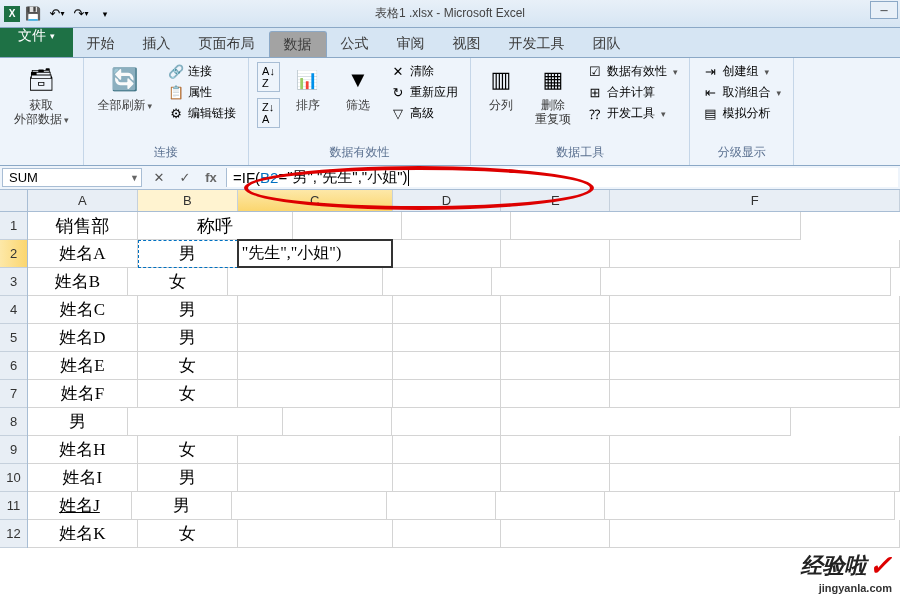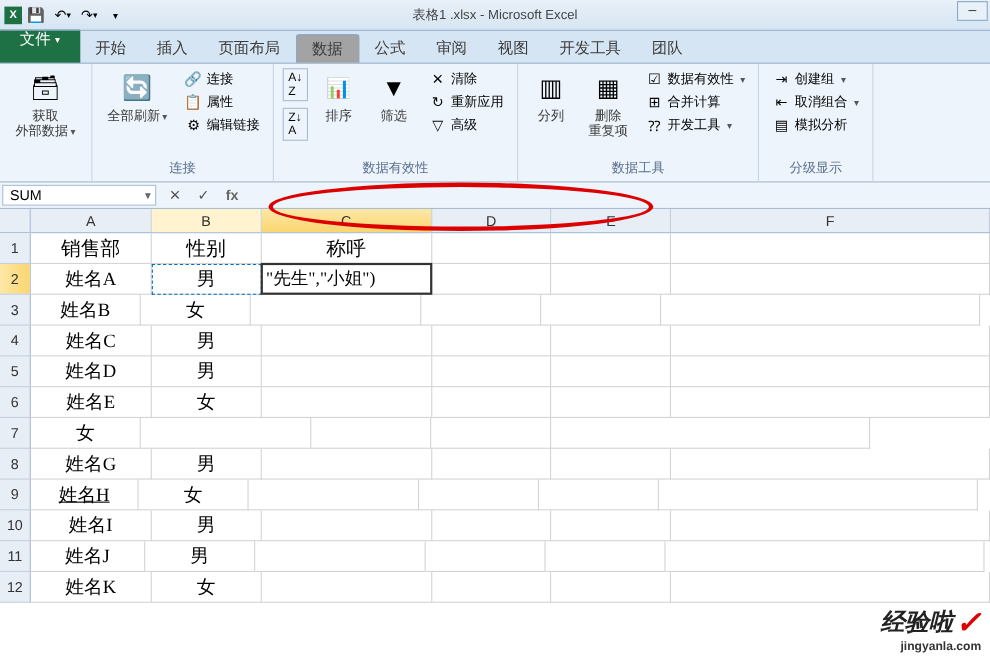--- a/index.html
+++ b/index.html
@@ -219,20 +219,26 @@
 
 <div class="formula-bar-row">
   <div class="name-box">
     <span>SUM</span>
     <span class="name-box-dd">▼</span>
   </div>
   <div class="fb-buttons">
     <span class="fb-btn">✕</span>
     <span class="fb-btn">✓</span>
     <span class="fb-btn fx-label">fx</span>
+  </div>
+  <div class="formula-input">
+    <span>=IF(</span>
+      <span class="ref">B2</span>
+      <span>="男","先生","小姐")</span>
+      <span style="border-left:1px solid #000;height:16px;animation:blink 1s infinite"></span>
   </div>
 </div>
 
 <div class="grid-area">
   <div style="display:flex;flex-direction:column">
     <div class="corner"></div>
     <div class="row-headers" id="row-headers">
         <div class="row-header">1</div>
         <div class="row-header selected">2</div>
         <div class="row-header">3</div>
@@ -254,21 +260,20 @@
         <div class="col-header selected" style="width: 155px;">C</div>
         <div class="col-header" style="width: 109px;">D</div>
         <div class="col-header" style="width: 109px;">E</div>
         <div class="col-header" style="width: 290px;">F</div>
       </div>
     <div class="cells" id="cells" style="position:relative">
       <div class="ref-cell-border" style="left:110px;top:28px;width:100px;height:28px"></div>
       <div class="active-cell-border" style="left:209px;top:27px;width:156px;height:29px"></div>
     <div class="cell-row">
           <div class="cell center header-cell" style="width: 110px;">销售部</div>
-          <div class="cell center header-cell" style="width: 100px;">性别</div>
           <div class="cell center header-cell" style="width: 155px;">称呼</div>
           <div class="cell header-cell" style="width: 109px;"></div>
           <div class="cell header-cell" style="width: 109px;"></div>
           <div class="cell header-cell" style="width: 290px;"></div>
         </div>
         <div class="cell-row">
           <div class="cell center" style="width: 110px;">姓名A</div>
           <div class="cell center" style="width: 100px;">男</div>
           <div class="cell center" style="justify-content: flex-start; font-size: 16px; width: 155px;">"先生","小姐")</div>
           <div class="cell" style="width: 109px;"></div>
@@ -301,52 +306,52 @@
         </div>
         <div class="cell-row">
           <div class="cell center" style="width: 110px;">姓名E</div>
           <div class="cell center" style="width: 100px;">女</div>
           <div class="cell center" style="width: 155px;"></div>
           <div class="cell" style="width: 109px;"></div>
           <div class="cell" style="width: 109px;"></div>
           <div class="cell" style="width: 290px;"></div>
         </div>
         <div class="cell-row">
-          <div class="cell center" style="width: 100px;">女</div>
-          <div class="cell center" style="width: 155px;"></div>
-          <div class="cell" style="width: 109px;"></div>
-          <div class="cell" style="width: 109px;"></div>
-          <div class="cell" style="width: 290px;"></div>
-        </div>
-        <div class="cell-row">
-          <div class="cell center" style="width: 110px;">姓名G</div>
-          <div class="cell center" style="width: 100px;">男</div>
-          <div class="cell center" style="width: 155px;"></div>
-          <div class="cell" style="width: 109px;"></div>
-          <div class="cell" style="width: 109px;"></div>
-          <div class="cell" style="width: 290px;"></div>
-        </div>
-        <div class="cell-row">
-          <div class="cell center" style="width: 98px; text-decoration: underline;">姓名H</div>
+          <div class="cell center" style="width: 110px;">姓名F</div>
+          <div class="cell center" style="width: 100px;">女</div>
+          <div class="cell center" style="width: 155px;"></div>
+          <div class="cell" style="width: 109px;"></div>
+          <div class="cell" style="width: 109px;"></div>
+          <div class="cell" style="width: 290px;"></div>
+        </div>
+        <div class="cell-row">
+          <div class="cell center" style="width: 100px;">男</div>
+          <div class="cell center" style="width: 155px;"></div>
+          <div class="cell" style="width: 109px;"></div>
+          <div class="cell" style="width: 109px;"></div>
+          <div class="cell" style="width: 290px;"></div>
+        </div>
+        <div class="cell-row">
+          <div class="cell center" style="width: 110px;">姓名H</div>
           <div class="cell center" style="width: 100px;">女</div>
           <div class="cell center" style="width: 155px;"></div>
           <div class="cell" style="width: 109px;"></div>
           <div class="cell" style="width: 109px;"></div>
           <div class="cell" style="width: 290px;"></div>
         </div>
         <div class="cell-row">
           <div class="cell center" style="width: 110px;">姓名I</div>
           <div class="cell center" style="width: 100px;">男</div>
           <div class="cell center" style="width: 155px;"></div>
           <div class="cell" style="width: 109px;"></div>
           <div class="cell" style="width: 109px;"></div>
           <div class="cell" style="width: 290px;"></div>
         </div>
         <div class="cell-row">
-          <div class="cell center" style="width: 104px;">姓名J</div>
+          <div class="cell center" style="width: 104px; text-decoration: underline;">姓名J</div>
           <div class="cell center" style="width: 100px;">男</div>
           <div class="cell center" style="width: 155px;"></div>
           <div class="cell" style="width: 109px;"></div>
           <div class="cell" style="width: 109px;"></div>
           <div class="cell" style="width: 290px;"></div>
         </div>
         <div class="cell-row">
           <div class="cell center" style="width: 110px;">姓名K</div>
           <div class="cell center" style="width: 100px;">女</div>
           <div class="cell center" style="width: 155px;"></div>

